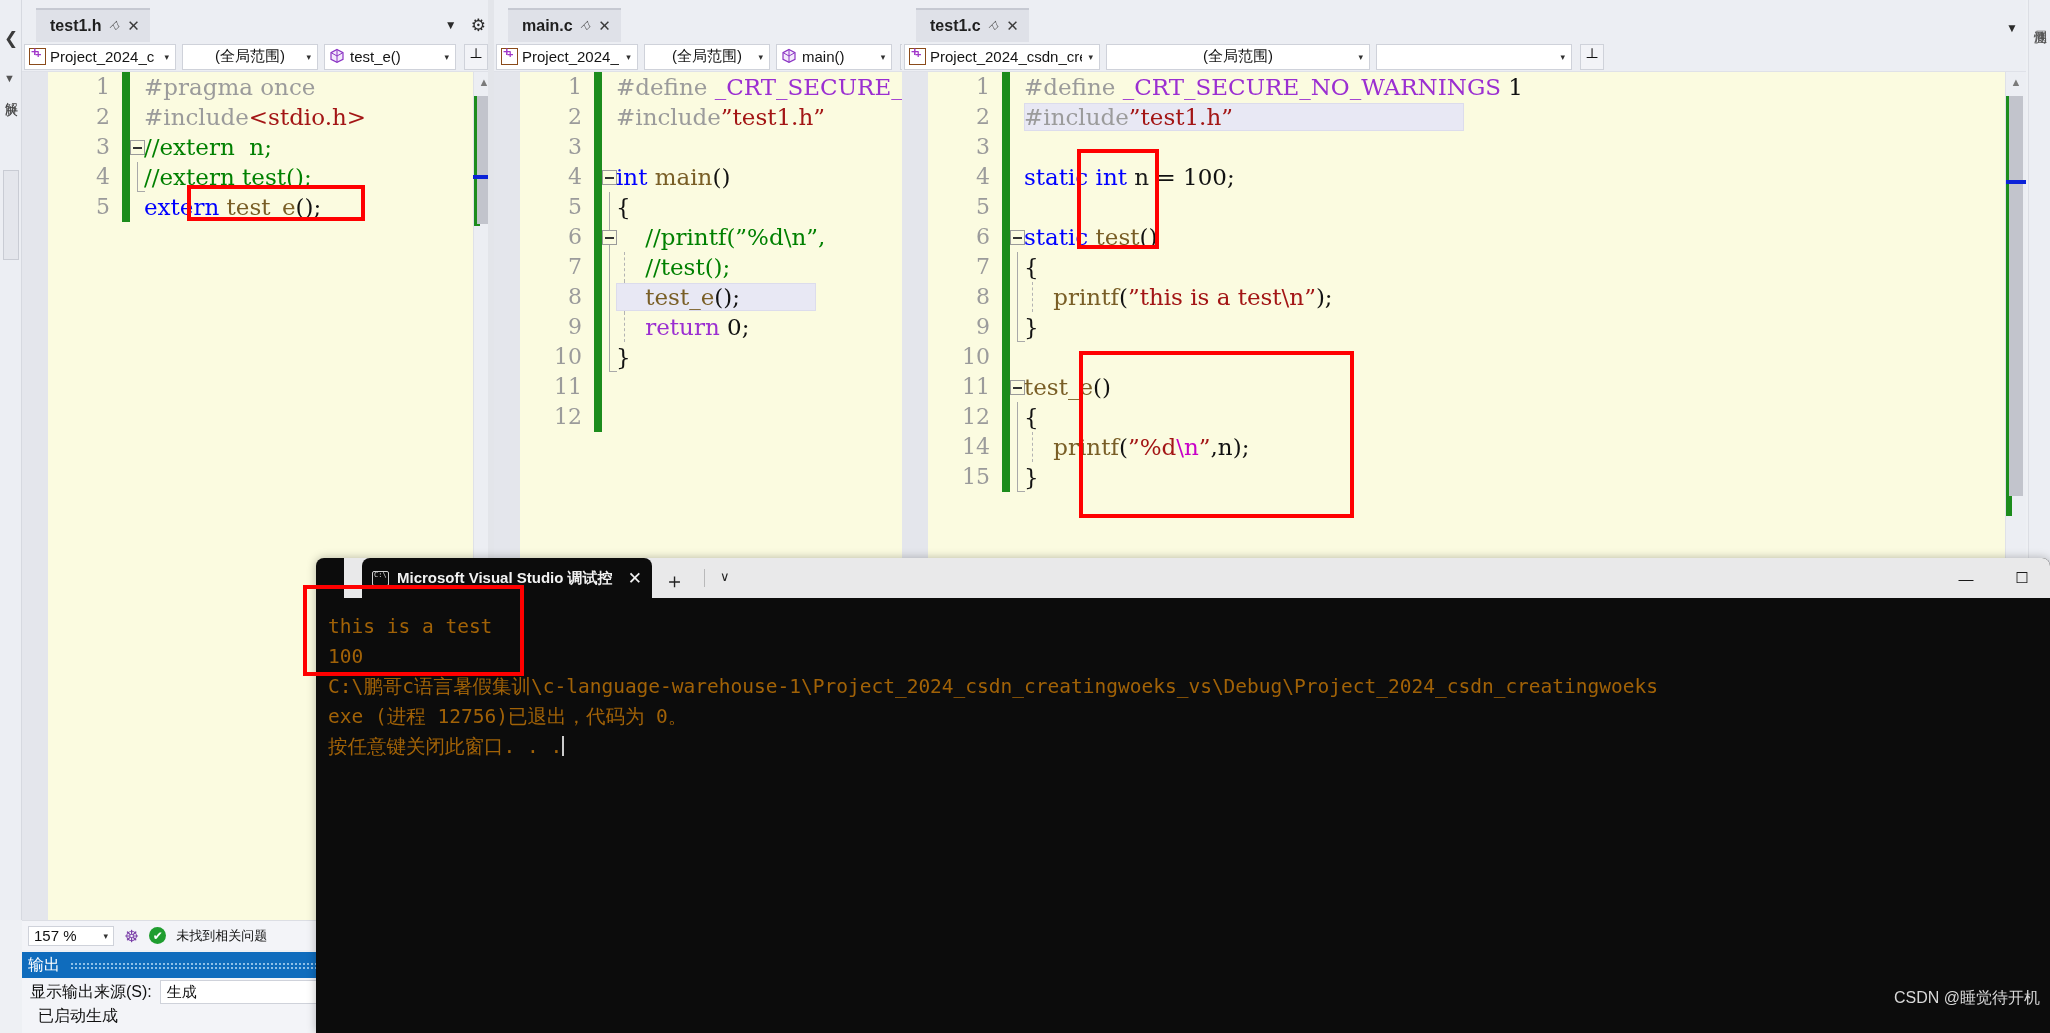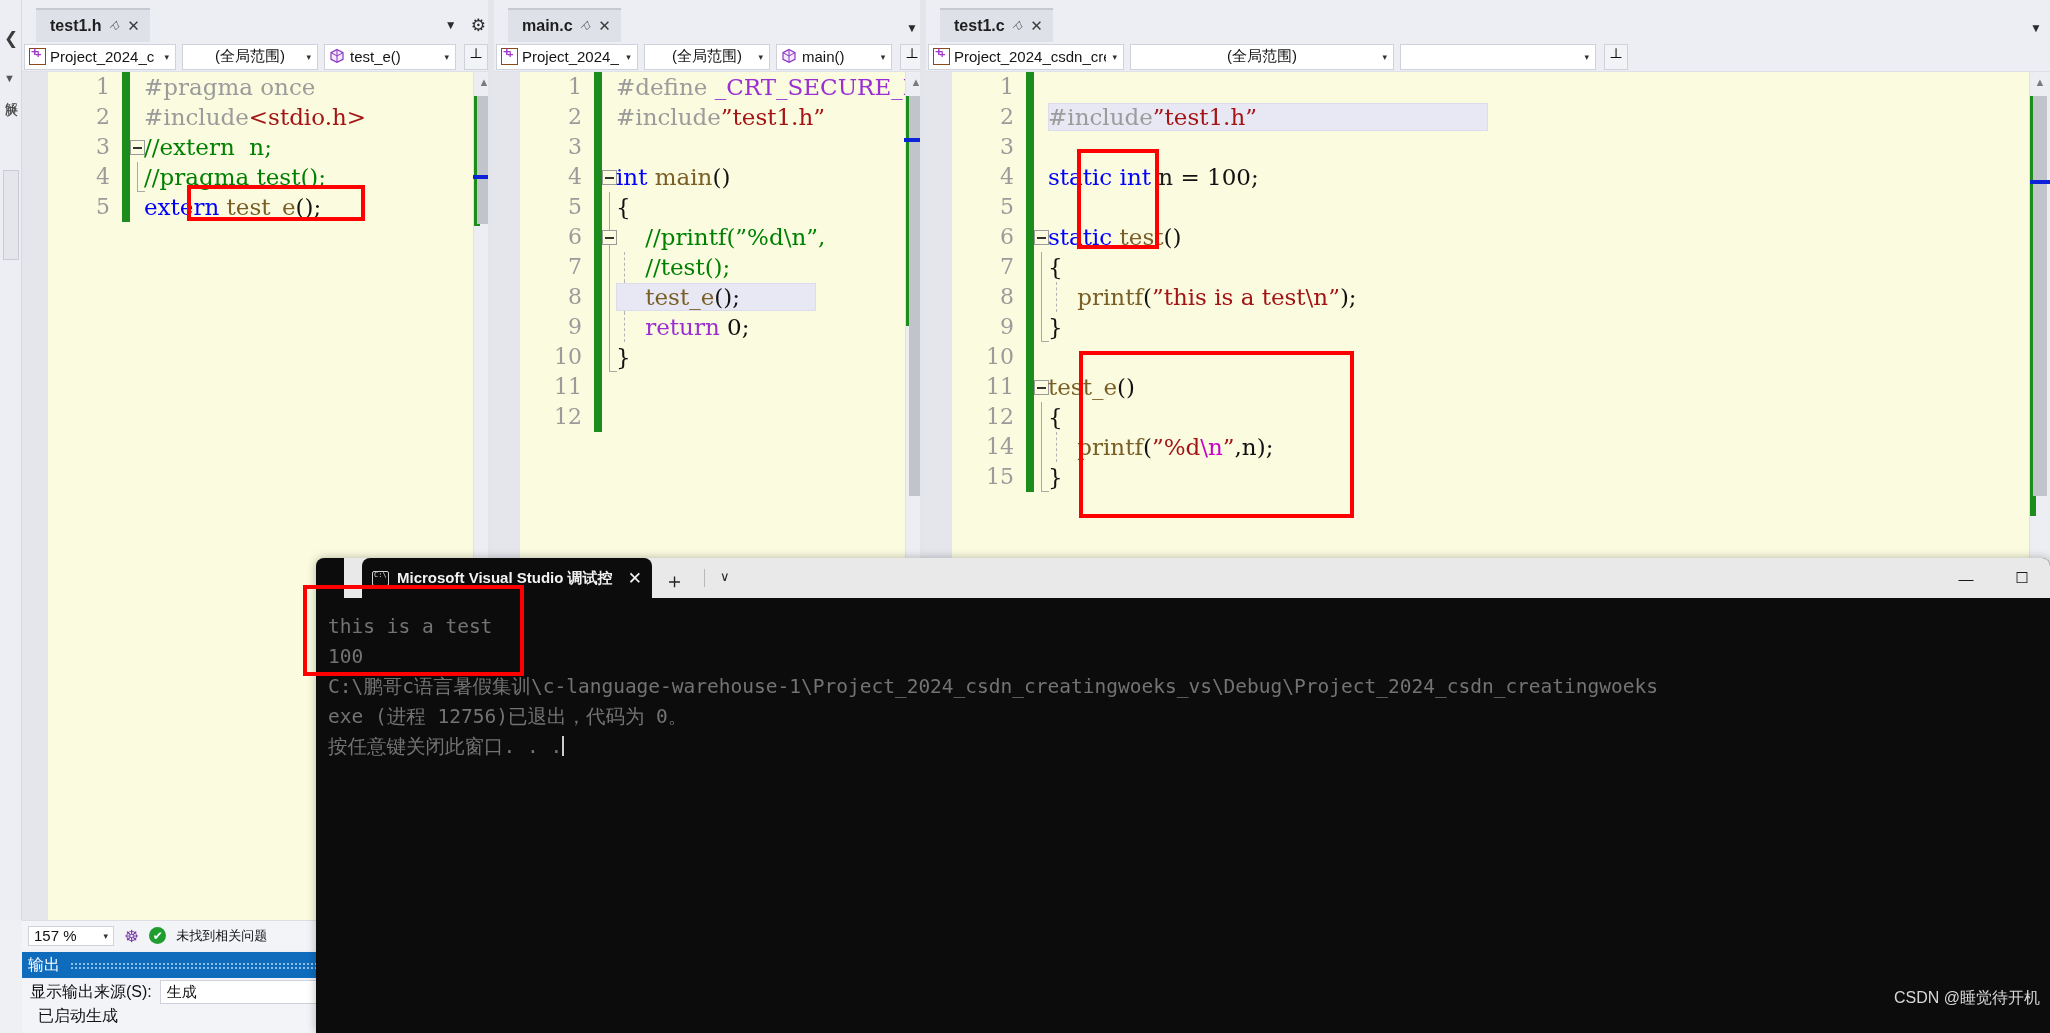--- a/index.html
+++ b/index.html
@@ -31,21 +31,21 @@
     position: absolute; left: 3px; top: 170px; width: 16px; height: 90px;
     background: #e4e6ec; border: 1px solid #c9ccd4;
   }
 
   
   .panes { position: absolute; left: 22px; top: 0; right: 0; height: 920px; }
 
   .pane { position: absolute; top: 0; bottom: 0; background: #f6f7fa; }
   .pane.p1 { left: 0px;    width: 472px; }
   .pane.p2 { left: 472px;  width: 432px; }
-  .pane.p3 { left: 904px;  width: 1124px; }
+  .pane.p3 { left: 880px;  width: 1124px; }
 
   .pane-sep { position:absolute; top:0; bottom:0; width: 6px; background:#e3e5ea; }
 
   
   .tabstrip {
     position: relative; height: 42px; background: #eceef3;
     display: flex; align-items: flex-end;
   }
   .tab {
     display: flex; align-items: center; gap: 7px;
@@ -272,21 +272,21 @@
   .ct-winbtns {
     position: absolute; right: 0; top: 0; height: 40px;
     display:flex; align-items:center;
   }
   .ct-winbtns span {
     width: 56px; height: 40px; display:flex; align-items:center;
     justify-content:center; font-size: 15px; color:#1a1a1a; cursor:pointer;
   }
   .console-body {
     position: absolute; left: 0; right: 0; top: 40px; bottom: 0;
-    background: #0c0c0c; color: #737373;
+    background: #0c0c0c; color: #a16207;
     font-family: "DejaVu Sans Mono", monospace;
     font-size: 19.5px; line-height: 30px;
     padding: 14px 10px 14px 12px; white-space: pre;
   }
   .console-body .cursor {
     display:inline-block; width: 2px; height: 20px; background:#ccc;
     vertical-align: -3px;
   }
 
   
@@ -371,21 +371,21 @@
         </div>
         <div class="splitctl">┴</div>
       </div>
 
       <div class="codearea">
         <div class="gutter-left"></div>
         <div class="codebody" id="code-p1">
             <div class="cline"><span class="lnum">1</span><span class="changebar"></span><span class="ctext"><span class="pre">#pragma once</span></span></div>
             <div class="cline"><span class="lnum">2</span><span class="changebar"></span><span class="ctext"><span class="pre">#include</span><span class="str">&lt;stdio.h&gt;</span></span></div>
             <div class="cline"><span class="lnum">3</span><span class="changebar"></span><span class="fold"></span><span class="ctext"><span class="cmt">//extern  n;</span></span></div>
-            <div class="cline"><span class="lnum">4</span><span class="changebar"></span><span class="guide bracket"></span><span class="ctext"><span class="cmt">//pragma test();</span></span></div>
+            <div class="cline"><span class="lnum">4</span><span class="changebar"></span><span class="guide bracket"></span><span class="ctext"><span class="cmt">//extern test();</span></span></div>
             <div class="cline"><span class="lnum">5</span><span class="changebar"></span><span class="ctext"><span class="kw">extern</span> <span class="fn">test_e</span><span class="op">()</span><span class="op">;</span></span></div>
           </div>
       </div>
 
       <div class="vscroll">
         <div class="up">▲</div>
         <div class="greenmark" style="top:24px; height:130px;"></div>
         <div class="thumb" style="top:24px; height:128px;"></div>
       </div>
       <div class="blue-ind" style="left:451px; top:175px; width:22px;"></div>
@@ -481,21 +481,21 @@
         <div class="combo" style="width:196px">
           <span class="txt"></span>
           <span class="arrow">▾</span>
         </div>
         <div class="splitctl">┴</div>
       </div>
 
       <div class="codearea">
         <div class="gutter-left"></div>
         <div class="codebody" id="code-p3">
-            <div class="cline"><span class="lnum">1</span><span class="changebar"></span></div>
+            <div class="cline"><span class="lnum">1</span><span class="changebar"></span><span class="ctext"><span class="pre">#define </span><span class="macro">_CRT_SECURE_NO_WARNINGS</span> <span class="num">1</span></span></div>
             <div class="cline"><span class="lnum">2</span><span class="changebar"></span><span class="hlrow" style="left: 96px; top: 1px; width: 440px;"></span><span class="ctext"><span class="pre">#include</span><span class="str">”test1.h”</span></span></div>
             <div class="cline"><span class="lnum">3</span><span class="changebar"></span><span class="ctext"></span></div>
             <div class="cline"><span class="lnum">4</span><span class="changebar"></span><span class="ctext"><span class="kw">static</span> <span class="kw">int</span> n <span class="op">=</span> <span class="num">100</span><span class="op">;</span></span></div>
             <div class="cline"><span class="lnum">5</span><span class="changebar"></span><span class="ctext"></span></div>
             <div class="cline"><span class="lnum">6</span><span class="changebar"></span><span class="fold"></span><span class="ctext"><span class="kw">static</span> <span class="fn">test</span><span class="op">()</span></span></div>
             <div class="cline"><span class="lnum">7</span><span class="changebar"></span><span class="guide"></span><span class="ctext"><span class="op">{</span></span></div>
             <div class="cline"><span class="lnum">8</span><span class="changebar"></span><span class="guide"></span><span class="guide dash"></span><span class="ctext">    <span class="fn">printf</span><span class="op">(</span><span class="str">”this is a test\n”</span><span class="op">);</span></span></div>
             <div class="cline"><span class="lnum">9</span><span class="changebar"></span><span class="guide bracket"></span><span class="ctext"><span class="op">}</span></span></div>
             <div class="cline"><span class="lnum">10</span><span class="changebar"></span><span class="ctext"></span></div>
             <div class="cline"><span class="lnum">11</span><span class="changebar"></span><span class="fold"></span><span class="ctext"><span class="fn">test_e</span><span class="op">()</span></span></div>

